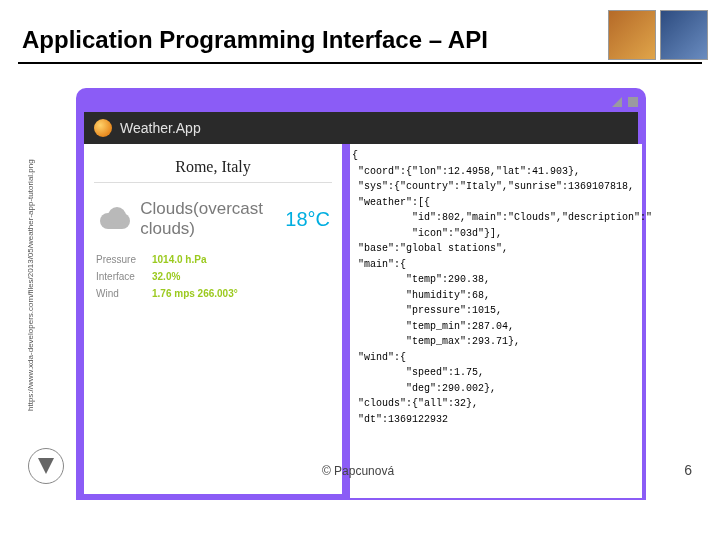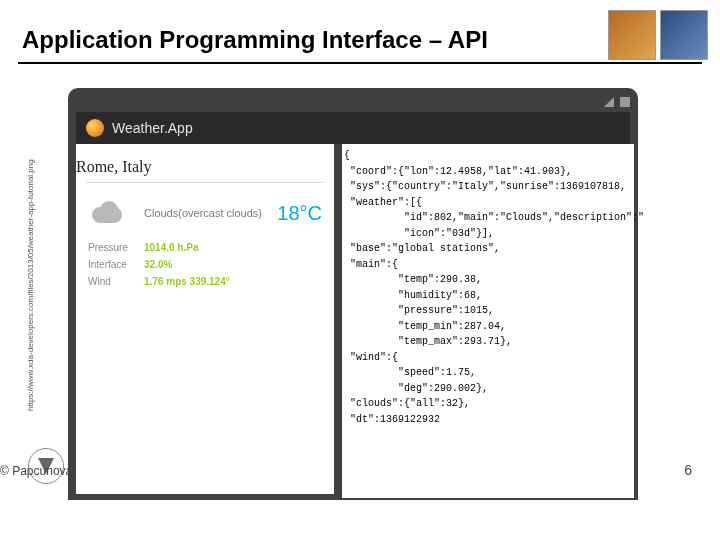--- a/index.html
+++ b/index.html
@@ -3,41 +3,41 @@
 <meta charset="utf-8">
 <style>
   html,body{margin:0;padding:0;width:720px;height:540px;font-family:Arial,Helvetica,sans-serif;background:#fff;overflow:hidden}
   .slide{position:relative;width:720px;height:492px}
   .title{position:absolute;left:22px;top:26px;font-size:24px;font-weight:600;color:#000}
   .title-rule{position:absolute;left:18px;top:62px;width:684px;height:2px;background:#000}
   .thumbs{position:absolute;right:12px;top:10px;display:flex;gap:4px}
   .thumb{width:46px;height:48px;background:linear-gradient(135deg,#b56a28,#e0a54a);border:1px solid #999}
   .thumb.b{background:linear-gradient(135deg,#2d4c80,#6a8cc0)}
   .source-vertical{position:absolute;left:26px;top:110px;width:12px;height:350px;font-size:8px;color:#555;writing-mode:vertical-rl;transform:rotate(180deg);text-align:center}
-  .device{position:absolute;left:68px;top:88px;width:570px;height:412px;background:#404040;border-radius:10px 10px 0 0}
+  .device{position:absolute;left:76px;top:88px;width:570px;height:412px;background:#8b5cf6;border-radius:10px 10px 0 0}
   .statusbar{position:absolute;left:8px;right:8px;top:6px;height:16px;display:flex;justify-content:flex-end;align-items:center;gap:6px;color:#9a9aa0;font-size:10px}
   .sb-icon{width:10px;height:10px;background:#9a9aa0}
   .sb-icon.tri{clip-path:polygon(0 100%,100% 100%,100% 0)}
   .app-header{position:absolute;left:8px;right:8px;top:24px;height:32px;background:#2a2a2a;display:flex;align-items:center;padding:0 10px;gap:8px}
   .sun-icon{width:18px;height:18px;border-radius:50%;background:radial-gradient(circle at 35% 35%,#ffd26a,#e88a1f 70%)}
   .app-name{color:#e2e2e2;font-size:14px}
   .app-body{position:absolute;left:8px;top:56px;width:258px;height:350px;background:#fff}
-  .loc{font-size:16px;color:#222;padding:14px 0 4px;font-family:Georgia,serif}
+  .loc{text-align:center;font-size:16px;color:#222;padding:14px 0 4px;font-family:Georgia,serif}
   .hr{height:1px;background:#ddd;margin:2px 10px 10px}
   .row1{display:flex;align-items:center;gap:14px;padding:6px 12px 2px}
   .cloud-icon{width:42px;height:28px;position:relative}
   .cloud-icon::before{content:"";position:absolute;left:4px;top:8px;width:30px;height:16px;background:#b9b9b9;border-radius:10px}
   .cloud-icon::after{content:"";position:absolute;left:12px;top:2px;width:18px;height:18px;background:#b9b9b9;border-radius:50%}
-  .cond{font-size:11px;color:#7a7a7a}
+  .cond{font-size:17px;color:#7a7a7a}
   .temp{font-size:20px;color:#00aee0;font-weight:400;margin-left:auto}
   .metrics{padding:10px 12px;font-size:10px;line-height:1.7}
   .mlabel{color:#8a8a8a;display:inline-block;width:56px}
   .mval{color:#9bca1f;font-weight:600}
   .json-panel{position:absolute;left:274px;top:56px;width:290px;height:350px;background:#fff;font-family:"Courier New",monospace;font-size:10px;color:#000;white-space:pre;line-height:1.55;padding:4px 0 0 2px}
-  .footer-author{position:absolute;left:0;right:4px;bottom:14px;font-size:12px;color:#444}
+  .footer-author{position:absolute;left:0;right:4px;bottom:14px;text-align:center;font-size:12px;color:#444}
   .footer-page{position:absolute;right:28px;bottom:14px;font-size:14px;color:#444}
   .footer-logo{position:absolute;left:28px;bottom:8px;width:34px;height:34px;border:1px solid #888;border-radius:50%;display:flex;align-items:center;justify-content:center}
   .footer-logo::before{content:"";width:16px;height:16px;background:#666;clip-path:polygon(50% 0,100% 100%,0 100%);transform:rotate(180deg)}
 </style>
 </head>
 <body>
 
 <div class="slide">
   <div class="title">Application Programming Interface – API</div>
   <div class="title-rule"></div>
@@ -64,21 +64,21 @@
       <div class="loc">Rome, Italy</div>
       <div class="hr"></div>
       <div class="row1">
         <span class="cloud-icon"></span>
         <span class="cond">Clouds(overcast clouds)</span>
         <span class="temp">18°C</span>
       </div>
       <div class="metrics">
         <div><span class="mlabel">Pressure</span><span class="mval">1014.0 h.Pa</span></div>
         <div><span class="mlabel">Interface</span><span class="mval">32.0%</span></div>
-        <div><span class="mlabel">Wind</span><span class="mval">1.76 mps 339.124°</span></div>
+        <div><span class="mlabel">Wind</span><span class="mval">1.76 mps 266.003°</span></div>
       </div>
     </div>
 
     <div class="json-panel">{
  "coord":{"lon":12.4958,"lat":41.903},
  "sys":{"country":"Italy","sunrise":1369107818,
  "weather":[{
           "id":802,"main":"Clouds","description":"
           "icon":"03d"}],
  "base":"global stations",

